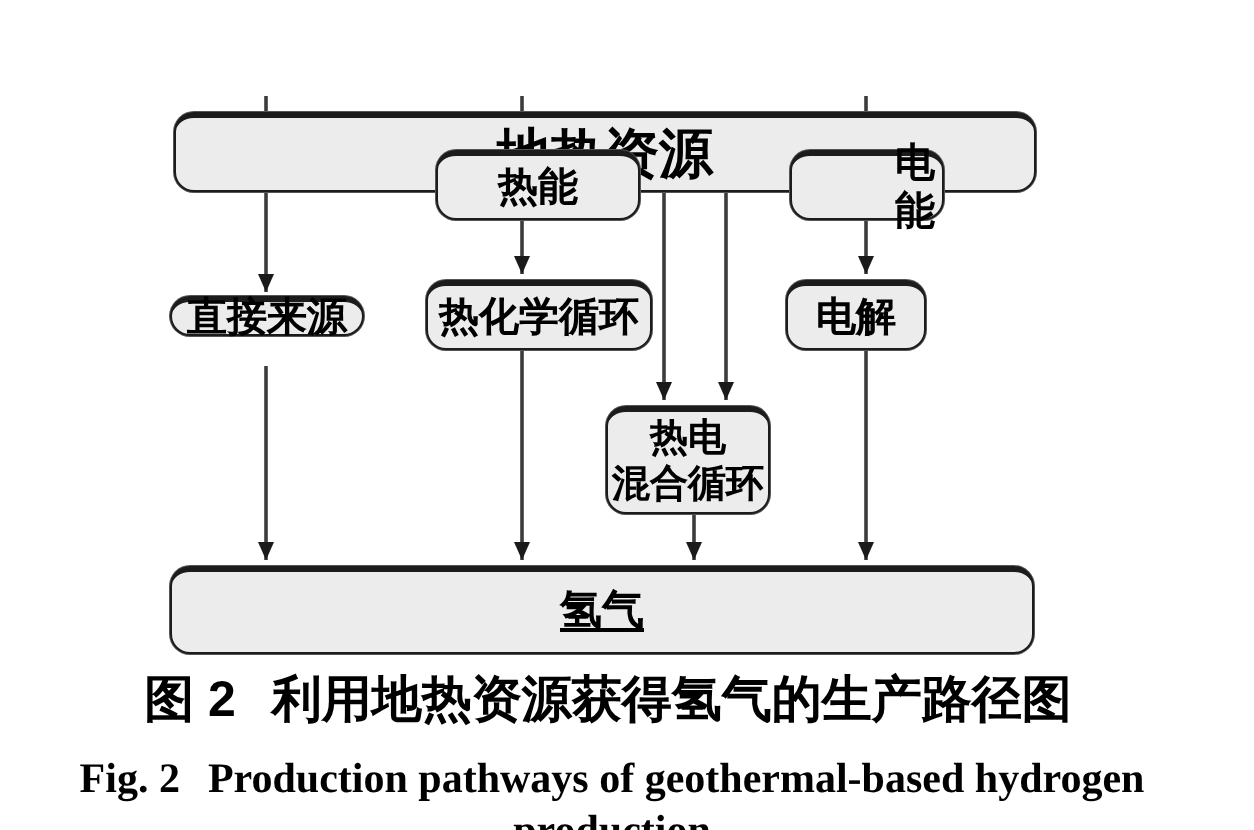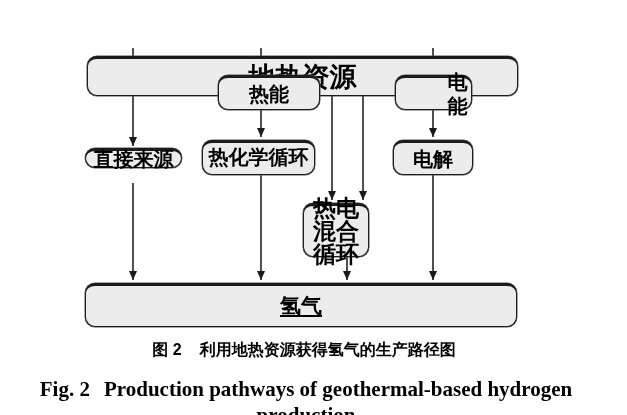--- a/index.html
+++ b/index.html
@@ -36,32 +36,32 @@
     font-size: 20px;
     line-height: 24px;
     text-align: center;
     white-space: pre-line;
     box-shadow: 0 0 0 0.5px #555;
   }
   #n-geothermal { left: 87px;  top: 8px;   width: 431px; height: 40px; font-size: 27px; margin-top: 48px; }
   #n-thermal    { left: 218px; top: 75px;  width: 102px;  height: 35px; }
   #n-electric   { left: 395px; top: 75px;  width: 77px;  height: 35px; padding-left: 48px; }
   #n-direct     { left: 85px;  top: 148px; width: 97px;  height: 20px; }
-  #n-thermochem { left: 202px; top: 140px; width: 113px; height: 35px; font-family: Liberation Mono, monospace; }
-  #n-electrolysis { left: 393px; top: 140px; width: 80px; height: 35px; }
-  #n-hybrid     { left: 303px; top: 203px; width: 66px;  height: 54px; font-size: 23px; line-height: 23px; }
+  #n-thermochem { left: 213px; top: 140px; width: 113px; height: 35px; }
+  #n-electrolysis { left: 393px; top: 140px; width: 70px; height: 35px; }
+  #n-hybrid     { left: 303px; top: 203px; width: 82px;  height: 54px; font-size: 19px; line-height: 23px; }
   #n-hydrogen   { left: 85px;  top: 283px; width: 432px; height: 44px; font-size: 21px; text-decoration: underline; }
 
   .caption-zh {
     position: absolute;
     left: 0; top: 336px;
     width: 608px;
     text-align: center;
     font-weight: bold;
-    font-size: 16px;
+    font-size: 25px;
     line-height: 28px;
     color: #000;
     font-family: "Liberation Sans", "DejaVu Sans", sans-serif;
   }
   .caption-zh .fig-label { margin-right: 18px; }
   .caption-en {
     position: absolute;
     left: 0; top: 376px;
     width: 612px;
     text-align: center;

